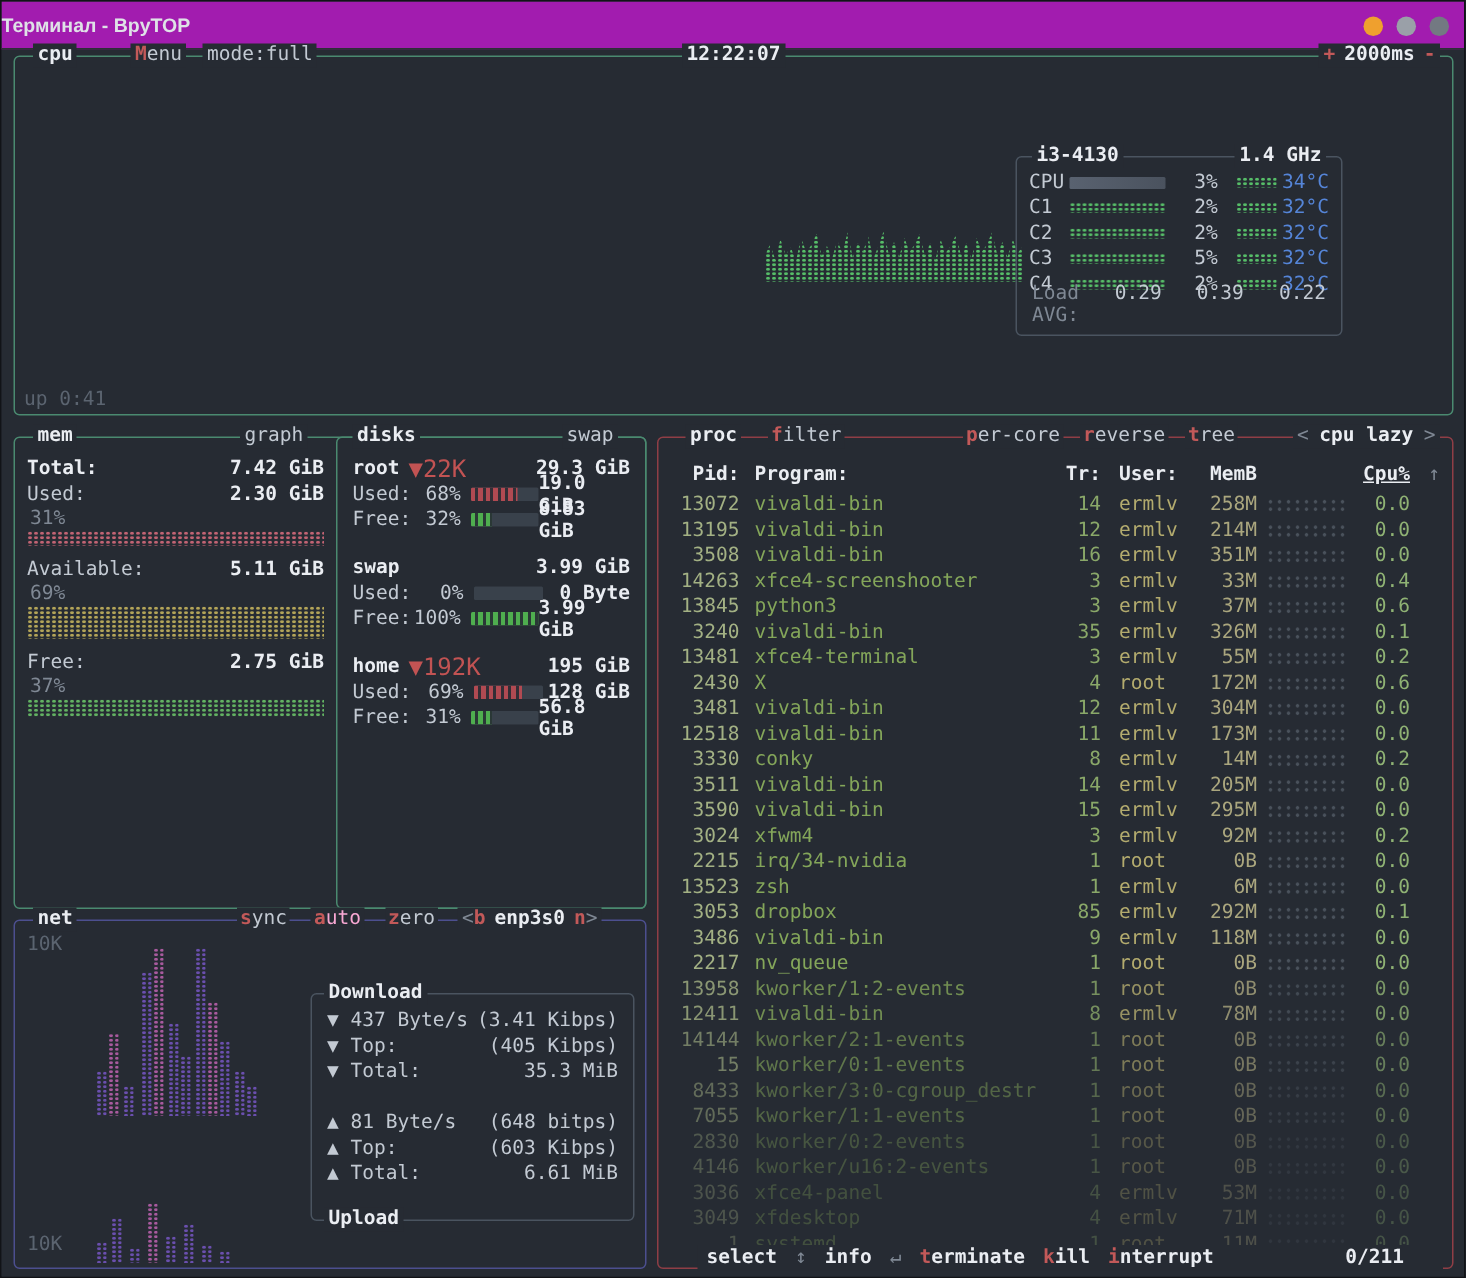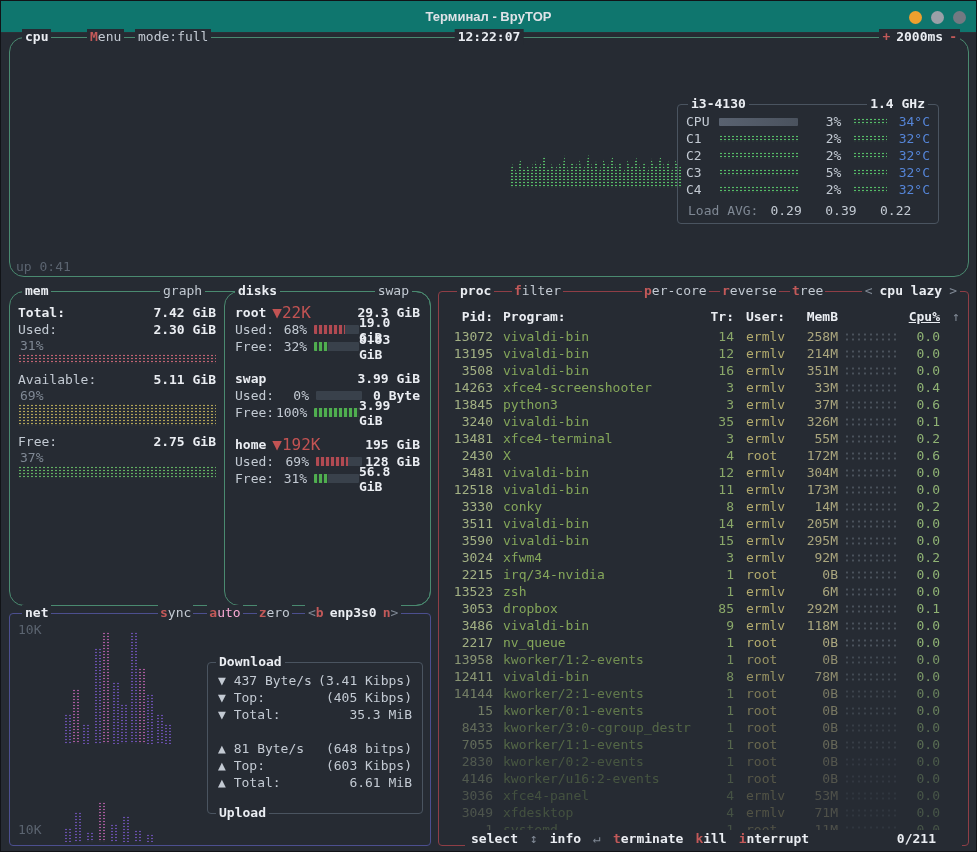--- a/index.html
+++ b/index.html
@@ -4,46 +4,46 @@
 <style>
   :root{
     --bg:#262b33; --fg:#c3cad3; --title:#eaedf2; --dim:#7f8894; --faint:#5b6470;
     --hi:#c25959; --green:#84a65a; --pidc:#a3b184; --userc:#b3ab6e; --memc:#aaa67e;
     --cpugreen:#56bd68; --tempblue:#5585d8; --iored:#c25353;
     --cpu-border:#4a8a70; --net-border:#4c4f8f; --proc-border:#8f3e46; --panel-border:#4a5460;
   }
   *{margin:0;padding:0;box-sizing:border-box;}
   body{background:#15171b;font-family:"DejaVu Sans Mono",monospace;font-size:13px;}
   .window{position:relative;width:977px;height:852px;background:var(--bg);border:1px solid #111317;overflow:hidden;}
-  .titlebar{height:32px;background:#0f766e;display:flex;align-items:center;justify-content:center;position:relative;border-bottom:1px solid #2c3036;}
+  .titlebar{height:32px;background:#a21caf;display:flex;align-items:center;position:relative;border-bottom:1px solid #2c3036;}
   .titlebar-title{color:#dfe2e7;font-family:"Liberation Sans",sans-serif;font-size:13px;font-weight:bold;}
   .win-buttons{position:absolute;right:10px;top:0;height:32px;display:flex;gap:9px;align-items:center;}
   .win-btn{width:13px;height:13px;border-radius:50%;border:none;cursor:pointer;}
   .win-btn.b1{background:#efa02e;}
   .win-btn.b2{background:#9aa0a8;}
   .win-btn.b3{background:#737982;}
   .terminal{position:relative;width:977px;height:820px;background:var(--bg);}
   .box{position:absolute;border:1px solid;border-radius:4px;}
-  .cpu-box,.mem-box,.disks-box{border-color:var(--cpu-border);border-radius:15px;}
+  .cpu-box,.mem-box,.disks-box{border-color:var(--cpu-border);}
   .net-box{border-color:var(--net-border);}
   .proc-box{border-color:var(--proc-border);}
   .box-label{position:absolute;top:-9px;background:var(--bg);padding:0 3px;white-space:nowrap;line-height:16px;}
   .title{color:var(--title);font-weight:bold;}
   .dim{color:var(--dim);}
   .btn .hi{color:var(--hi);font-weight:bold;}
   .btn .t{color:var(--fg);}
   .dots{background-image:radial-gradient(currentColor 1.1px,transparent 1.45px);background-size:4px 4px;}
   
   .clock{left:50%;transform:translateX(-50%);}
   .interval{display:flex;gap:6px;}
   .cpu-graph{position:absolute;left:500px;top:104px;width:172px;height:46px;color:var(--cpugreen);
     background-image:radial-gradient(currentColor 1.1px,transparent 1.45px);background-size:4px 3px;
     clip-path:polygon(0% 62%,2% 45%,4% 68%,6% 38%,8% 60%,10% 50%,12% 70%,14% 35%,16% 58%,18% 46%,20% 30%,22% 62%,24% 48%,26% 66%,28% 40%,30% 58%,32% 28%,34% 64%,36% 44%,38% 56%,40% 34%,42% 66%,44% 48%,46% 26%,48% 60%,50% 42%,52% 64%,54% 36%,56% 56%,58% 46%,60% 30%,62% 62%,64% 44%,66% 68%,68% 38%,70% 58%,72% 48%,74% 32%,76% 62%,78% 44%,80% 66%,82% 36%,84% 56%,86% 46%,88% 28%,90% 60%,92% 42%,94% 64%,96% 38%,98% 58%,100% 48%,100% 100%,0% 100%);}
   .uptime{position:absolute;left:6px;bottom:2px;color:var(--faint);}
-  .cpu-panel{position:absolute;left:667px;top:66px;width:262px;height:120px;border:1px solid var(--panel-border);border-radius:4px;}
+  .cpu-panel{position:absolute;left:667px;top:66px;width:218px;height:120px;border:1px solid var(--panel-border);border-radius:4px;}
   .cpu-panel .box-label{top:-9px;}
   .core-rows{position:absolute;top:8px;left:8px;right:8px;}
   .core-row{display:flex;align-items:center;height:17px;}
   .cr-name{width:34px;color:var(--fg);}
   .cr-meter{width:80px;height:8px;background:linear-gradient(90deg,#596270,#4a525e);border-radius:1px;display:none;}
   .cr-graph{width:80px;height:7px;color:var(--cpugreen);background-size:4px 3px;}
   .core-row:first-child .cr-meter{display:block;}
   .core-row:first-child .cr-graph{display:none;}
   .cr-pct{width:44px;text-align:right;color:var(--fg);}
   .cr-tgraph{width:34px;height:7px;margin-left:12px;color:var(--cpugreen);background-size:4px 3px;}

